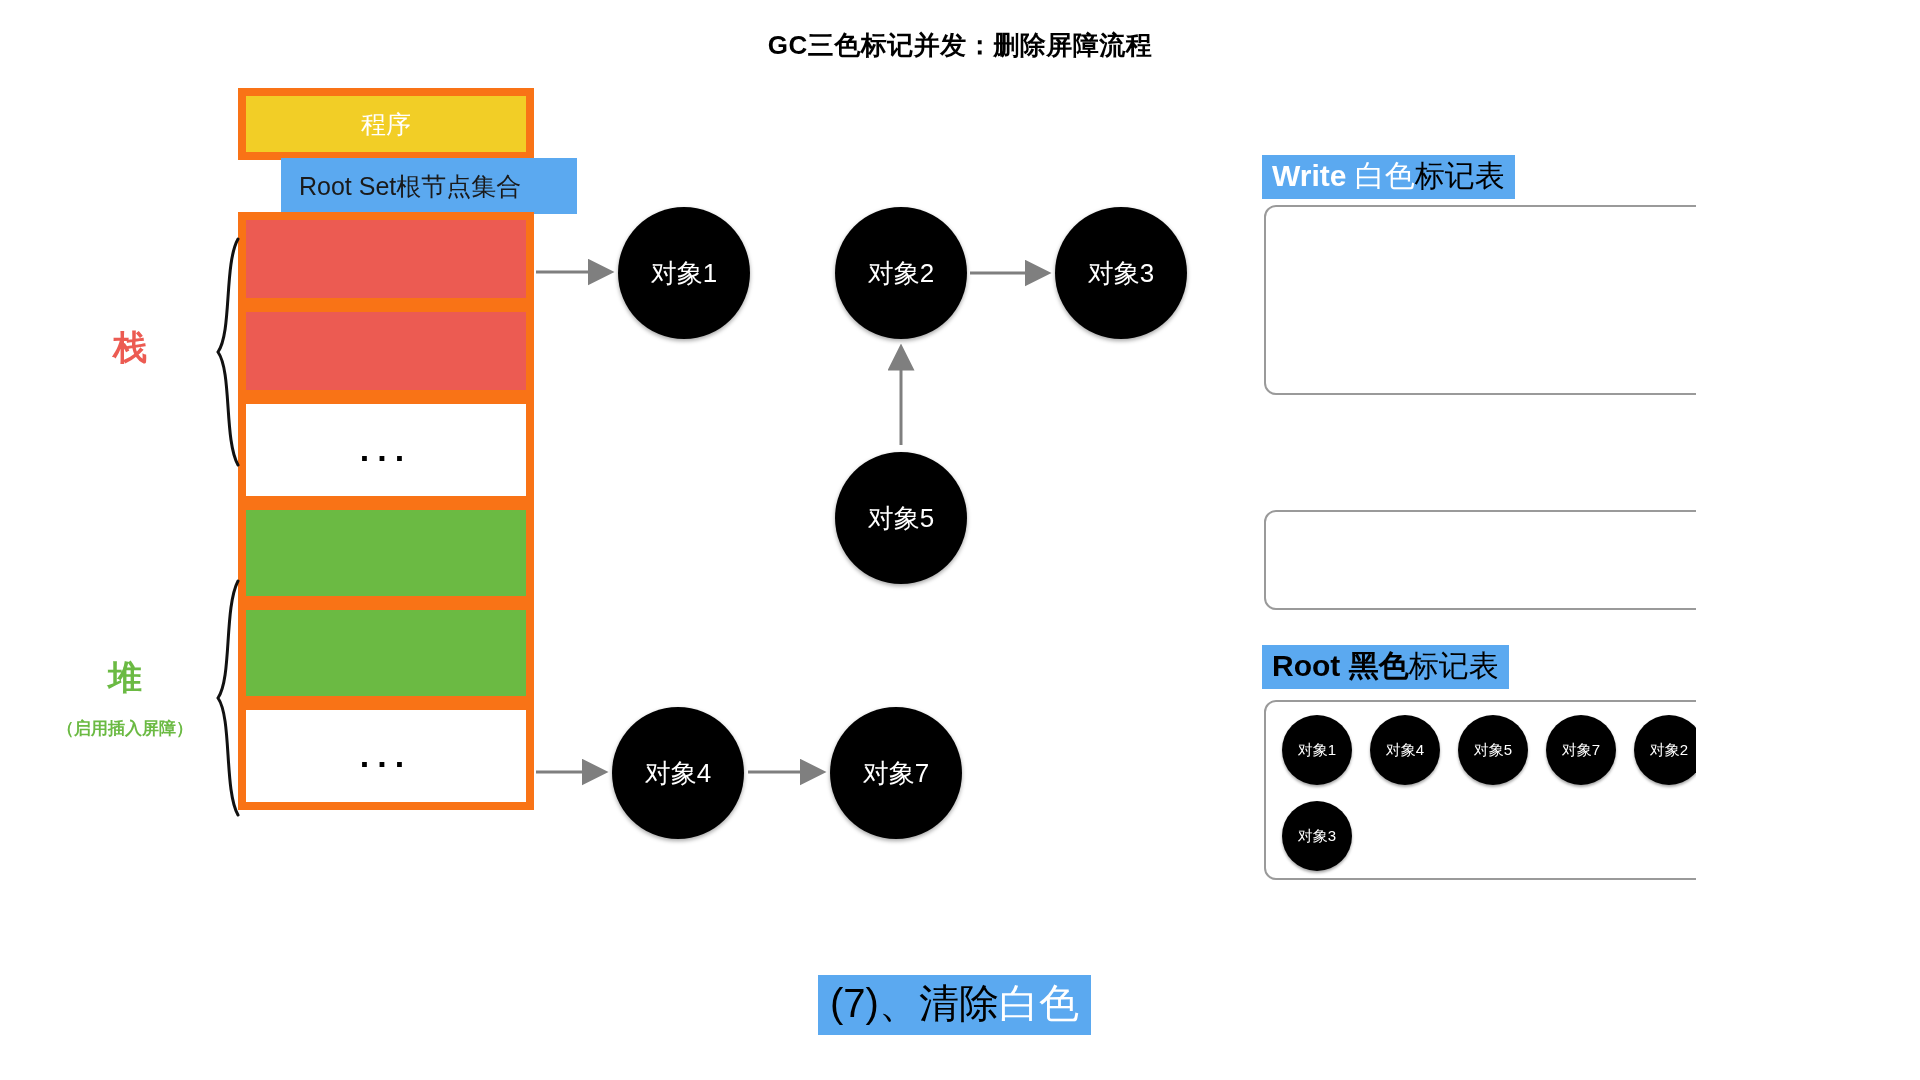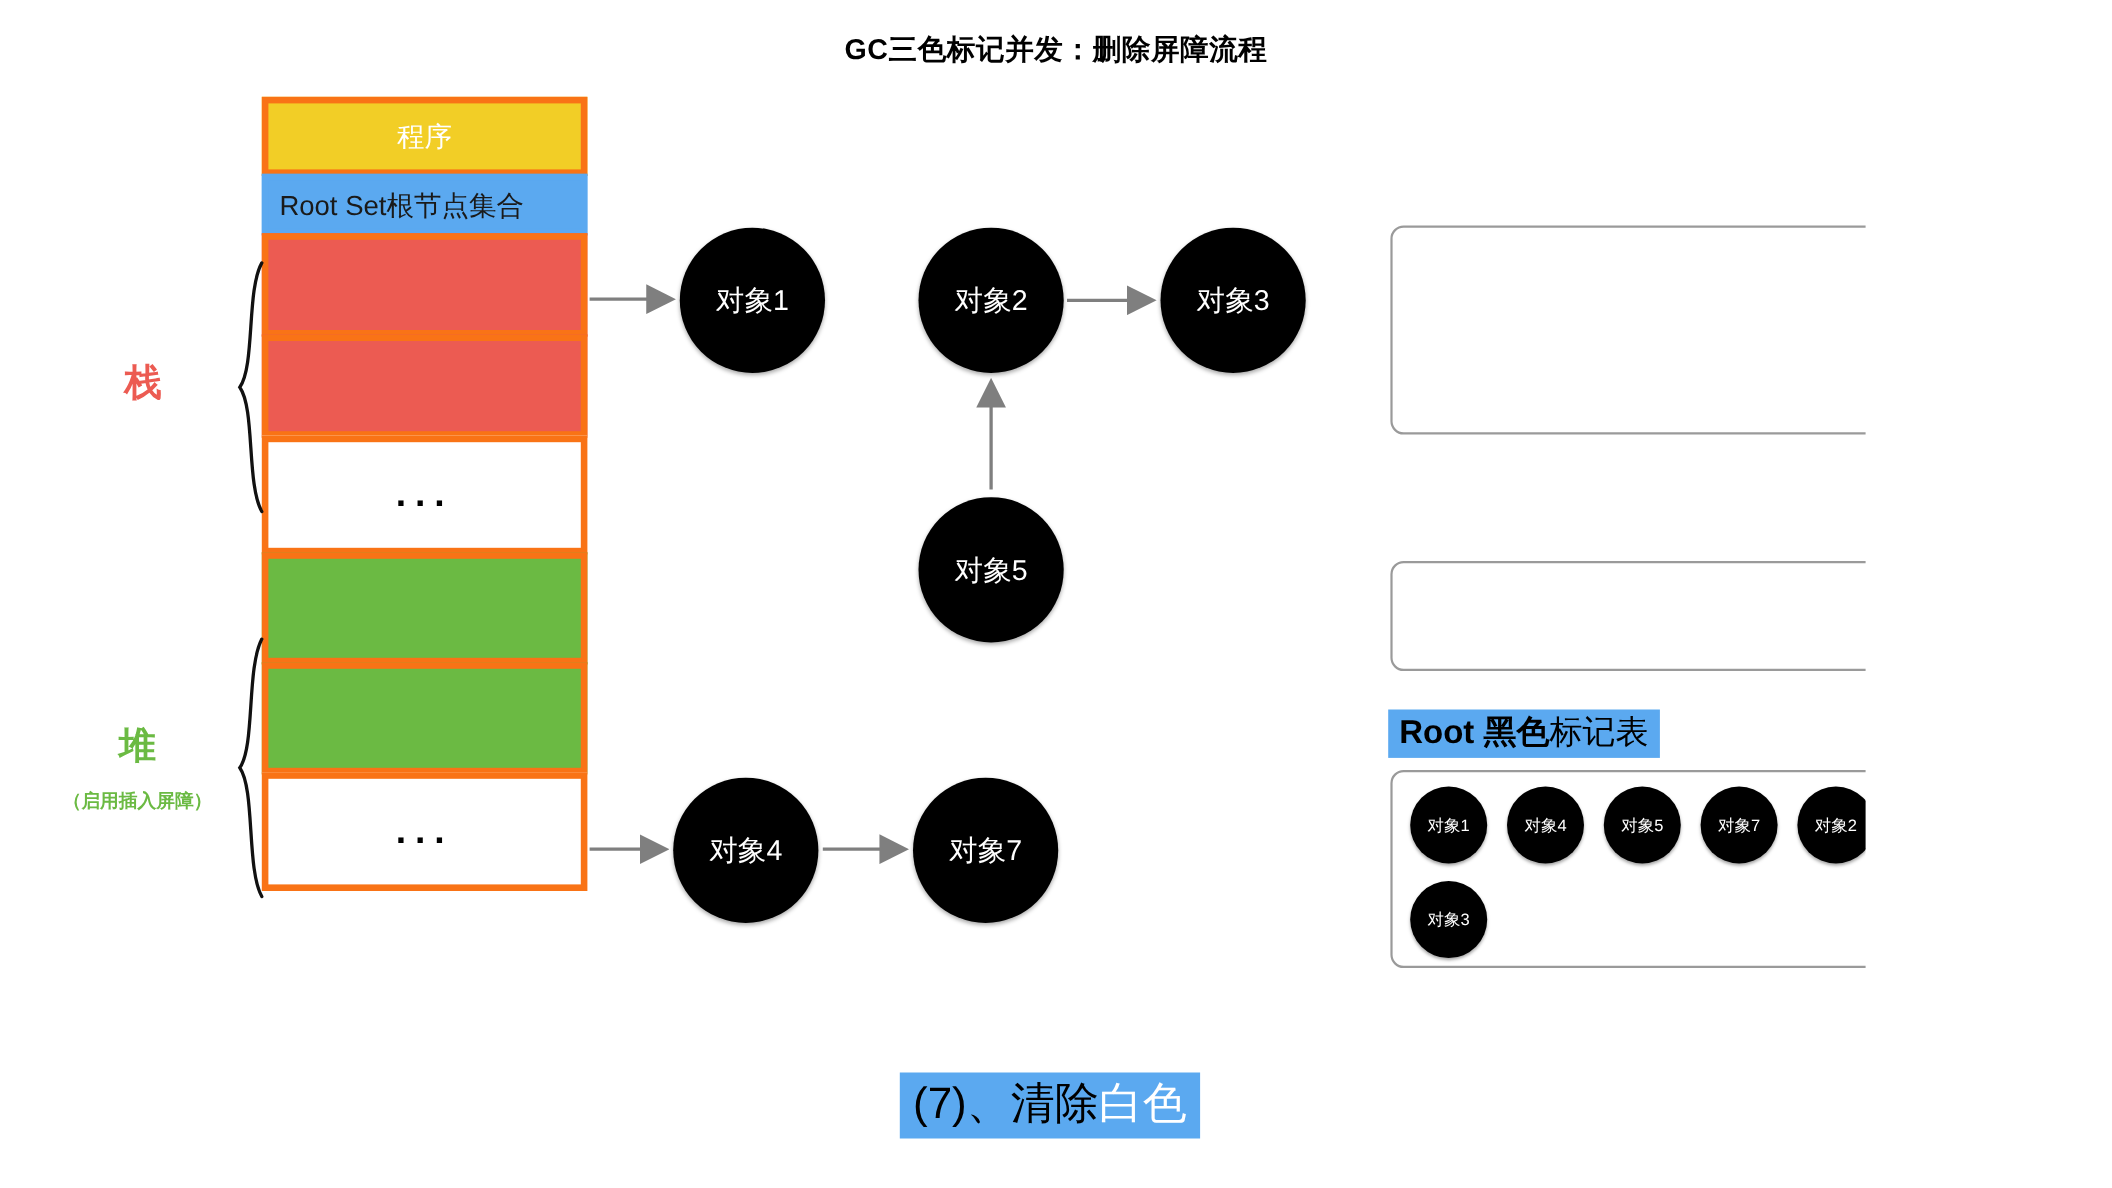--- a/index.html
+++ b/index.html
@@ -32,21 +32,21 @@
   
   .mem-col {
     position: absolute;
     left: 238px;
     top: 88px;
     width: 296px;
   }
   .mem-cell {
     box-sizing: border-box;
     width: 296px;
-    border: 6px solid #f97316;
+    border: 8px solid #f97316;
     margin-top: -2px;
     display: flex;
     align-items: center;
     justify-content: center;
     font-size: 25px;
     color: #ffffff;
   }
   .cell-program {
     background: #f2ce26;
     height: 72px;
@@ -54,20 +54,21 @@
     font-weight: normal;
   }
   .cell-rootset {
     background: #5ba9f0;
     height: 56px;
     justify-content: flex-start;
     padding-left: 10px;
     color: #1a1a1a;
     font-size: 25px;
     border-color: #5ba9f0;
+    margin-left: 43px;
   }
   .cell-red {
     background: #ec5b52;
     height: 94px;
   }
   .cell-green {
     background: #6bba43;
     height: 102px;
   }
   .cell-dots {
@@ -259,20 +260,23 @@
     <line x1="970" y1="273" x2="1047" y2="273" stroke="#7f7f7f" stroke-width="3" marker-end="url(#ah)"></line>
 
     <line x1="901" y1="445" x2="901" y2="348" stroke="#7f7f7f" stroke-width="3" marker-end="url(#ah)"></line>
 
     <line x1="536" y1="772" x2="604" y2="772" stroke="#7f7f7f" stroke-width="3" marker-end="url(#ah)"></line>
 
     <line x1="748" y1="772" x2="822" y2="772" stroke="#7f7f7f" stroke-width="3" marker-end="url(#ah)"></line>
   </svg>
 
   <div class="table-box" style="left:1264px; top:205px; width:500px; height:190px;"></div>
+  <div class="table-title" style="left:1262px; top:155px;">
+    <span class="t-white">Write</span><span class="t-white">&nbsp;</span><span class="t-cjk-white">白色</span><span class="t-cjk-black">标记表</span>
+  </div>
 
   <div class="table-box" style="left:1264px; top:510px; width:500px; height:100px;"></div>
 
   <div class="table-box" style="left:1264px; top:700px; width:500px; height:180px;"></div>
   <div class="table-title" style="left:1262px; top:645px;">
     <span class="t-black">Root</span><span class="t-black">&nbsp;</span><span class="t-cjk-bold-black">黑色</span><span class="t-cjk-black">标记表</span>
   </div>
   <div class="chip-row" id="black-chips" style="left:1282px; top:715px; width:466px; height:155px;">
       <div class="chip">
         <span>对象1</span>

